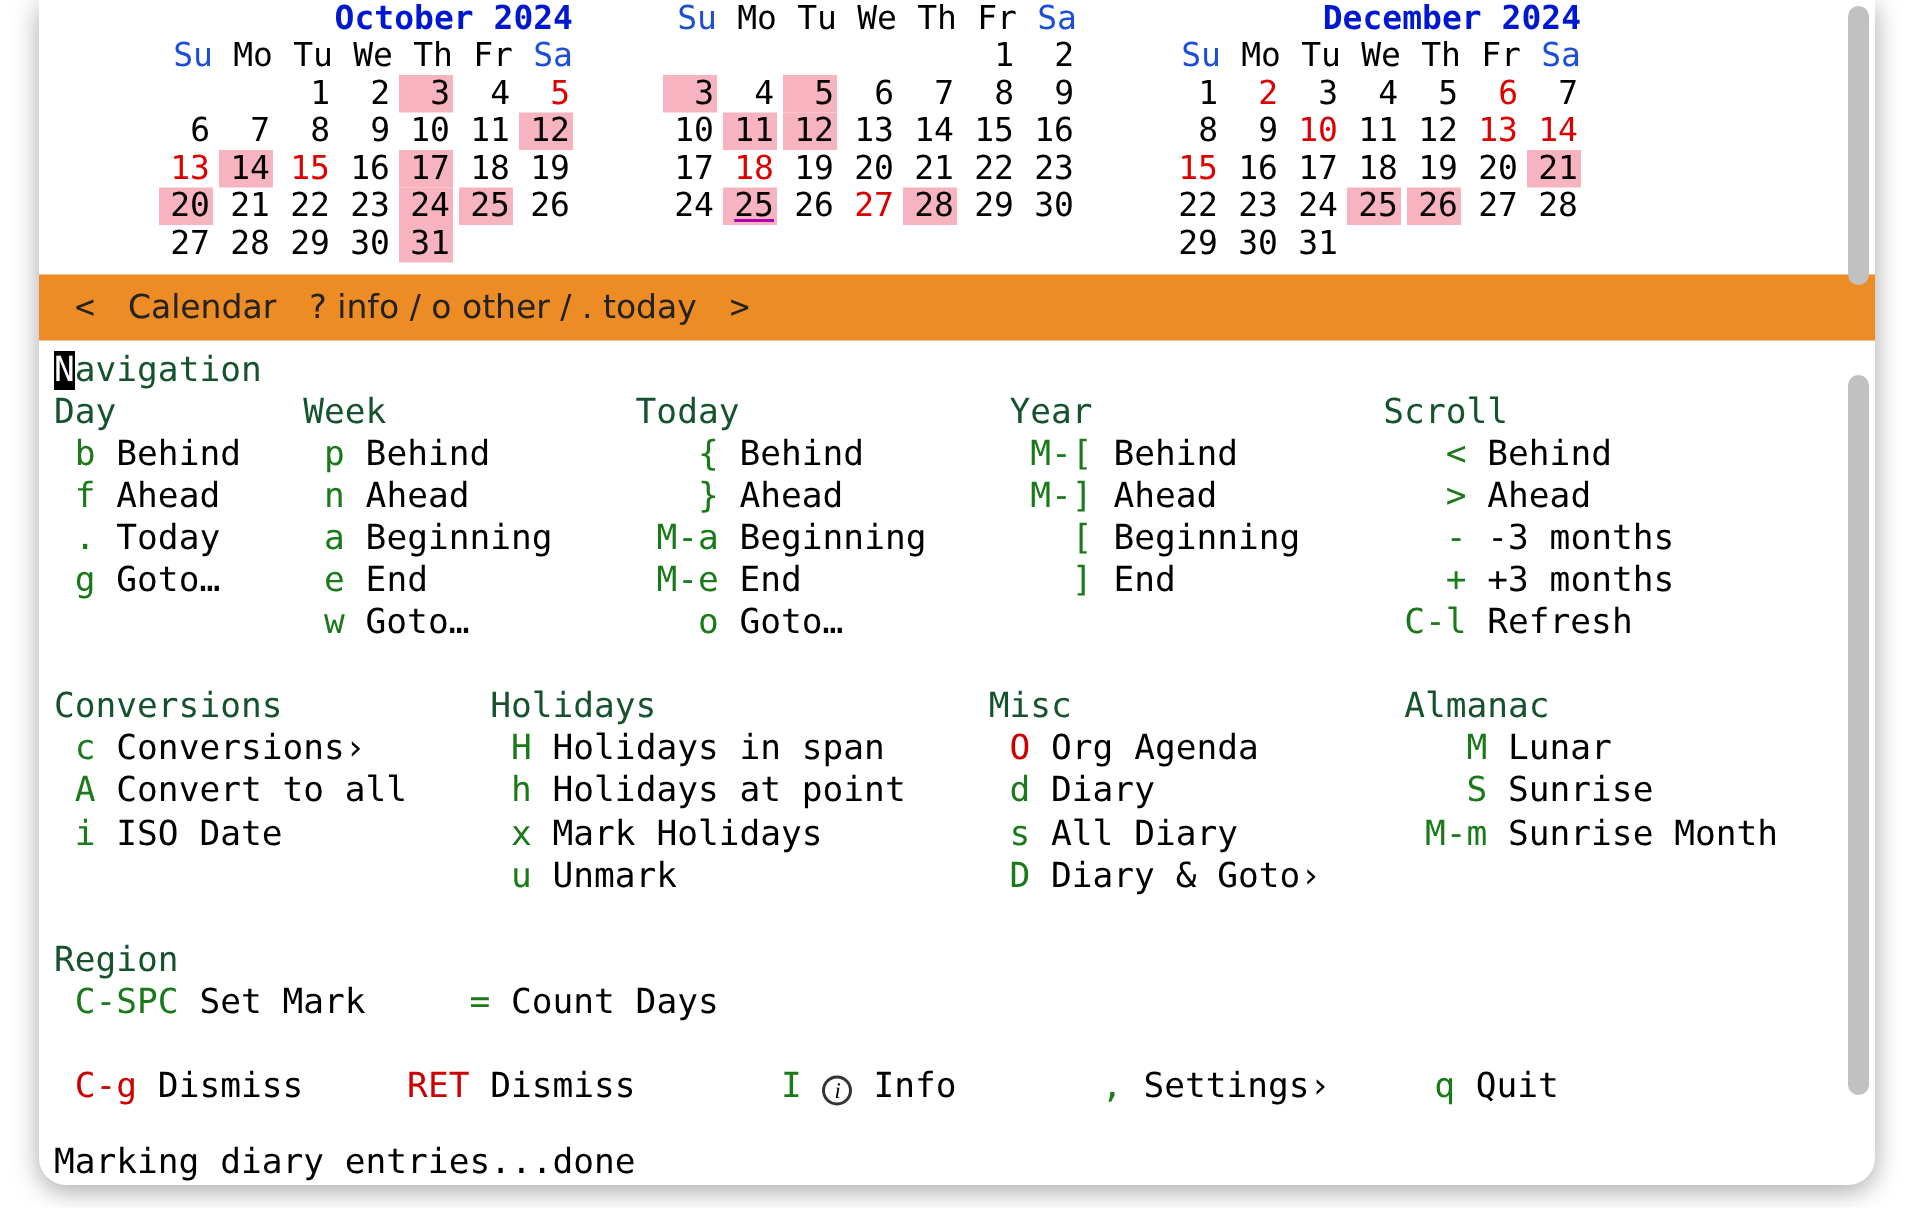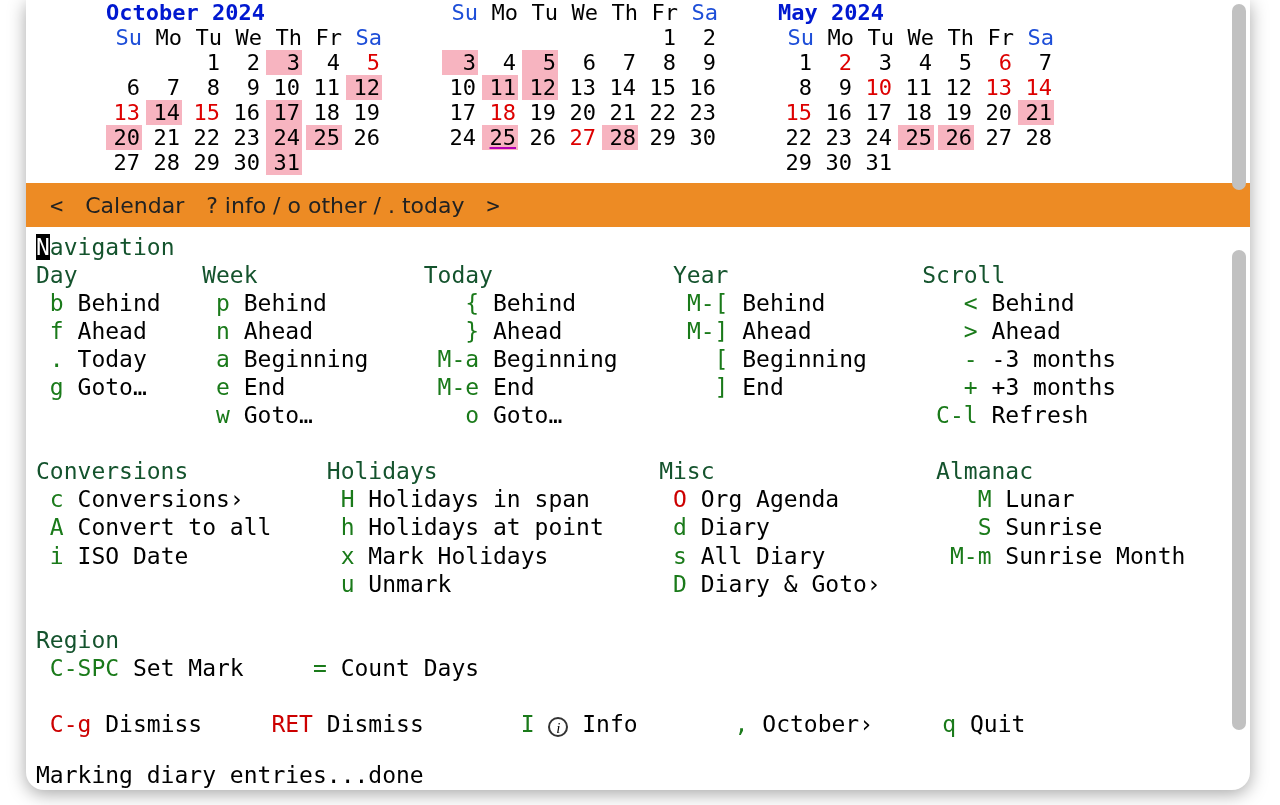--- a/index.html
+++ b/index.html
@@ -28,21 +28,21 @@
   .scrollbar.top { top: 4px; height: 186px; }
   .scrollbar.mid { top: 250px; height: 480px; }
 
   
   .calendars {
     display: flex;
     gap: 60px;
     padding: 0 60px 0 80px;
     font-size: 22px;
   }
-  .month { display: flex; flex-direction: column; align-items: flex-start; }
+  .month { display: flex; flex-direction: column; align-items: flex-end; }
   .month-title { color: #0018d0; font-weight: 600; white-space: pre; }
   .dow-row, .week-row { display: grid; grid-template-columns: repeat(7, 36px); gap: 4px; text-align: right; }
   .dow { font-weight: 500; }
   .dow.wknd { color: #1d4ed8; }
   .day { padding: 0 2px; cursor: default; }
   .day.blank { visibility: hidden; }
   .day.red { color: #dd0000; }
   .day.hl { background: #f7b4c0; }
   .day.today { text-decoration: underline; text-decoration-color: #b400b4; }
 
@@ -207,21 +207,21 @@
           <div class="day">24</div>
           <div class="day hl today">25</div>
           <div class="day">26</div>
           <div class="day red">27</div>
           <div class="day hl">28</div>
           <div class="day">29</div>
           <div class="day">30</div>
         </div>
       </div>
       <div class="month">
-        <div class="month-title">May 2024</div>
+        <div class="month-title">December 2024</div>
         <div class="dow-row">
           <div class="dow wknd">Su</div>
           <div class="dow">Mo</div>
           <div class="dow">Tu</div>
           <div class="dow">We</div>
           <div class="dow">Th</div>
           <div class="dow">Fr</div>
           <div class="dow wknd">Sa</div>
         </div>
         <div class="week-row">
@@ -289,16 +289,16 @@
 
 <span class="p">Conversions          </span><span class="p">Holidays                </span><span class="p">Misc                </span><span class="p">Almanac</span>
 <span class="g"> c</span><span> Conversions›      </span><span class="g"> H</span><span> Holidays in span     </span><span class="r"> O</span><span> Org Agenda       </span><span class="g">   M</span><span> Lunar         </span>
 <span class="g"> A</span><span> Convert to all    </span><span class="g"> h</span><span> Holidays at point    </span><span class="g"> d</span><span> Diary            </span><span class="g">   S</span><span> Sunrise       </span>
 <span class="g"> i</span><span> ISO Date          </span><span class="g"> x</span><span> Mark Holidays        </span><span class="g"> s</span><span> All Diary        </span><span class="g"> M-m</span><span> Sunrise Month </span>
 <span>                     </span><span class="g"> u</span><span> Unmark               </span><span class="g"> D</span><span> Diary &amp; Goto›    </span><span>                   </span>
 
 <span class="p">Region</span>
 <span class="g"> C-SPC</span><span> Set Mark    </span><span class="g"> =</span><span> Count Days</span>
 
-<span class="r"> C-g</span><span> Dismiss   </span><span class="r">  RET</span><span> Dismiss   </span><span class="g">    I</span><span> </span><span class="info-icon">i</span><span> Info   </span><span class="g">    ,</span><span> October› </span><span class="g">    q</span><span> Quit      </span></div>
+<span class="r"> C-g</span><span> Dismiss   </span><span class="r">  RET</span><span> Dismiss   </span><span class="g">    I</span><span> </span><span class="info-icon">i</span><span> Info   </span><span class="g">    ,</span><span> Settings› </span><span class="g">    q</span><span> Quit      </span></div>
 
   <div class="msg">Marking diary entries...done</div>
 </div>
 
 </body></html>

